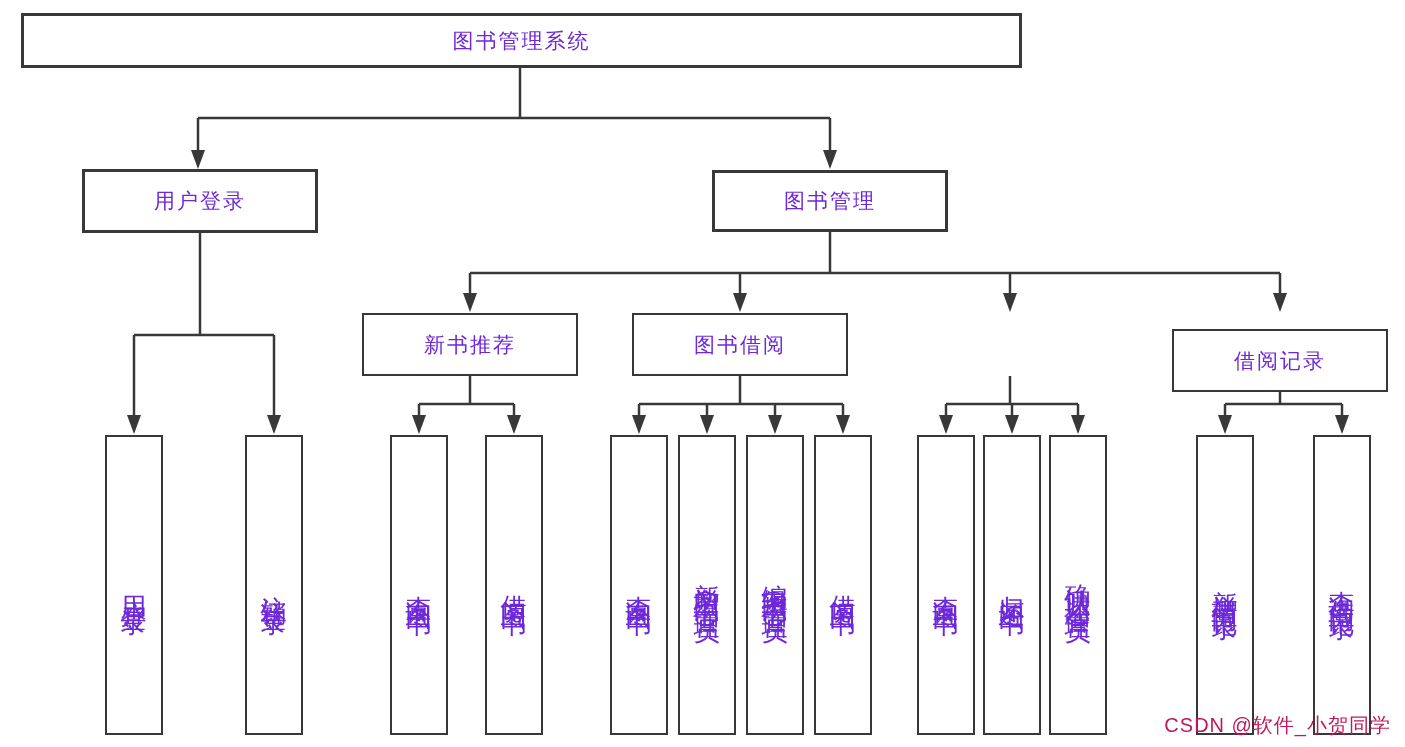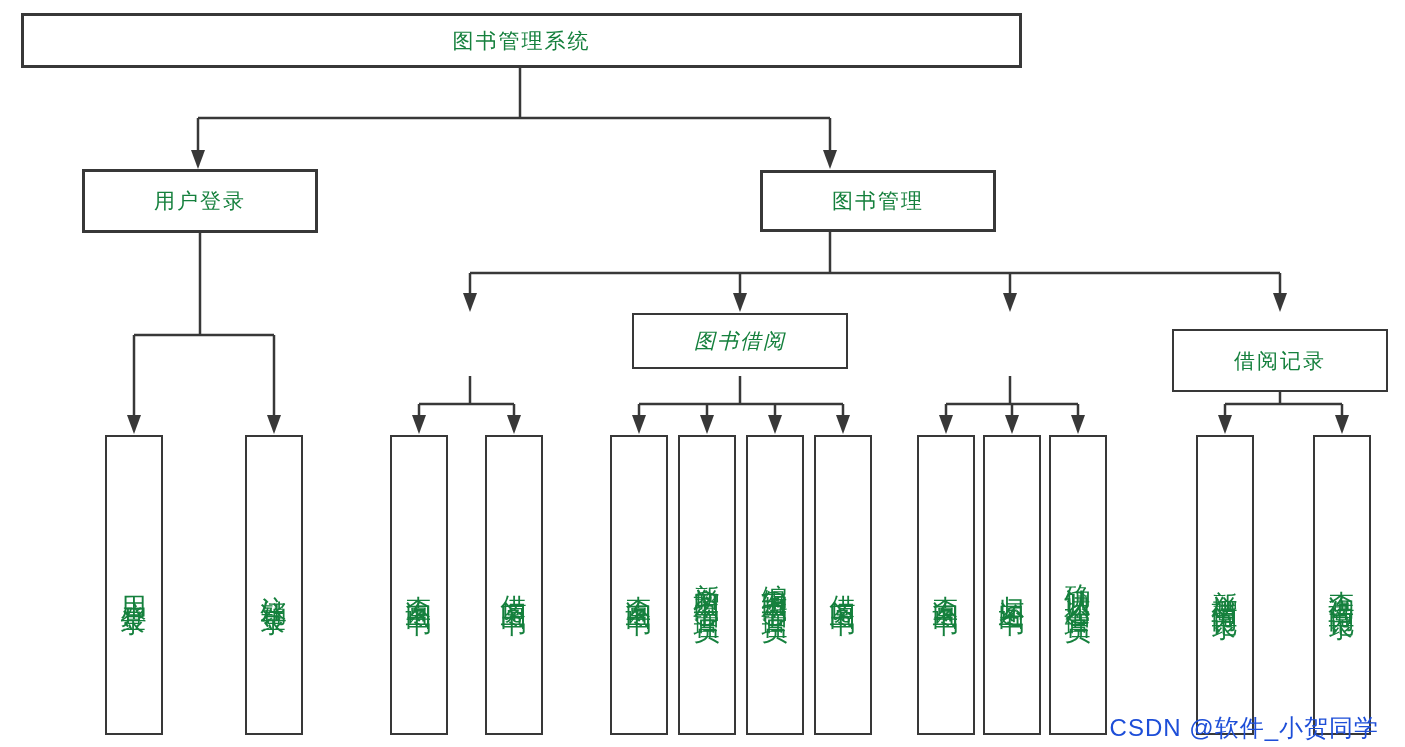--- a/index.html
+++ b/index.html
@@ -21,21 +21,21 @@
     top: 0;
     width: 1405px;
     height: 747px;
     z-index: 1;
   }
   .node {
     position: absolute;
     box-sizing: border-box;
     background: #ffffff;
     border: 3px solid #383838;
-    color: #15803d;
+    color: #6d28d9;
     display: flex;
     align-items: center;
     justify-content: center;
     z-index: 2;
   }
   .node.h {
     font-size: 21px;
     letter-spacing: 2px;
     white-space: nowrap;
   }
@@ -43,24 +43,24 @@
     border-width: 2px;
     writing-mode: vertical-rl;
     text-orientation: mixed;
     font-size: 26px;
     letter-spacing: 5px;
     line-height: 1;
   }
   .watermark {
     position: absolute;
     top: 712px;
-    right: 26px;
-    font-size: 24px;
+    right: 14px;
+    font-size: 20px;
     letter-spacing: 1px;
-    color: #1d4ed8;
+    color: #be185d;
     z-index: 3;
     white-space: nowrap;
   }
 </style>
 </head>
 <body>
 
 <div class="canvas">
 
   <svg class="connectors" viewBox="0 0 1405 747" xmlns="http://www.w3.org/2000/svg">
@@ -128,23 +128,24 @@
       <polygon points="1005,415 1019,415 1012,434"></polygon>
       <polygon points="1071,415 1085,415 1078,434"></polygon>
       <polygon points="1218,415 1232,415 1225,434"></polygon>
       <polygon points="1335,415 1349,415 1342,434"></polygon>
     </g>
   </svg>
 
   <div class="node h" style="left:21px; top:13px; width:1001px; height:55px;">图书管理系统</div>
 
   <div class="node h" style="left:82px; top:169px; width:236px; height:64px;">用户登录</div>
-  <div class="node h" style="left:712px; top:170px; width:236px; height:62px;margin-left:48px;">图书管理</div>
+  <div class="node h" style="left:712px; top:170px; width:236px; height:62px;">图书管理</div>
 
-  <div class="node h" style="left:632px; top:313px; width:216px; height:56px; border-width:2px;font-style:italic;">图书借阅</div>
+  <div class="node h" style="left:362px; top:313px; width:216px; height:63px; border-width:2px;">新书推荐</div>
+  <div class="node h" style="left:632px; top:313px; width:216px; height:63px; border-width:2px;">图书借阅</div>
   <div class="node h" style="left:1172px; top:313px; width:216px; height:63px; border-width:2px;margin-top:16px;">借阅记录</div>
 
   <div class="node leaf" style="left:105px; top:435px; width:58px; height:300px;">用户登录</div>
   <div class="node leaf" style="left:245px; top:435px; width:58px; height:300px;">注销登录</div>
 
   <div class="node leaf" style="left:390px; top:435px; width:58px; height:300px;">查询图书</div>
   <div class="node leaf" style="left:485px; top:435px; width:58px; height:300px;">借阅图书</div>
 
   <div class="node leaf" style="left:610px; top:435px; width:58px; height:300px;">查询图书</div>
   <div class="node leaf" style="left:678px; top:435px; width:58px; height:300px;">新增图书（管理员）</div>

